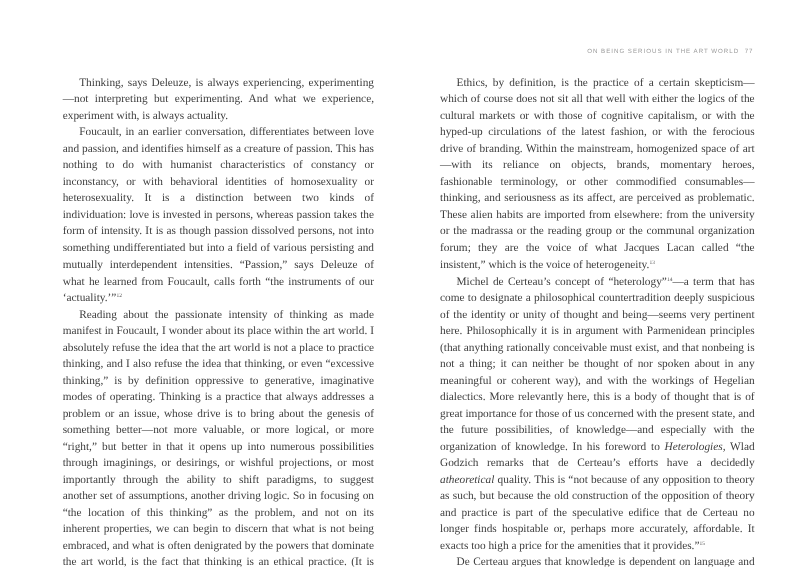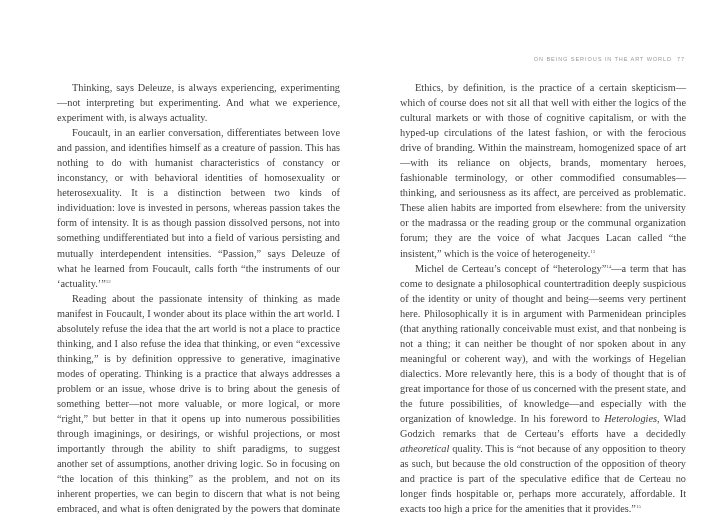--- a/index.html
+++ b/index.html
@@ -1,18 +1,18 @@
 <!DOCTYPE html>
 <html><head>
   <meta charset="utf-8">
   <style>
     html, body { margin: 0; padding: 0; background: #ffffff; }
     body { width: 728px; height: 515px; position: relative; overflow: hidden; }
     .spread { position: absolute; inset: 0; background: #fff; }
-    .page { position: absolute; top: 16px; height: 390px; }
+    .page { position: absolute; top: 4px; height: 390px; }
     .page.left { left: 0; width: 364px; }
     .page.right { left: 364px; width: 364px; }
     .running-head {
       position: absolute; top: 40px; right: 43px;
       font-family: "Liberation Sans", sans-serif;
       font-size: 5.6px; letter-spacing: 0.9px; color: #9a9a9a;
       text-transform: uppercase; white-space: nowrap;
     }
     .running-head .folio { margin-left: 5px; }
     .column {

